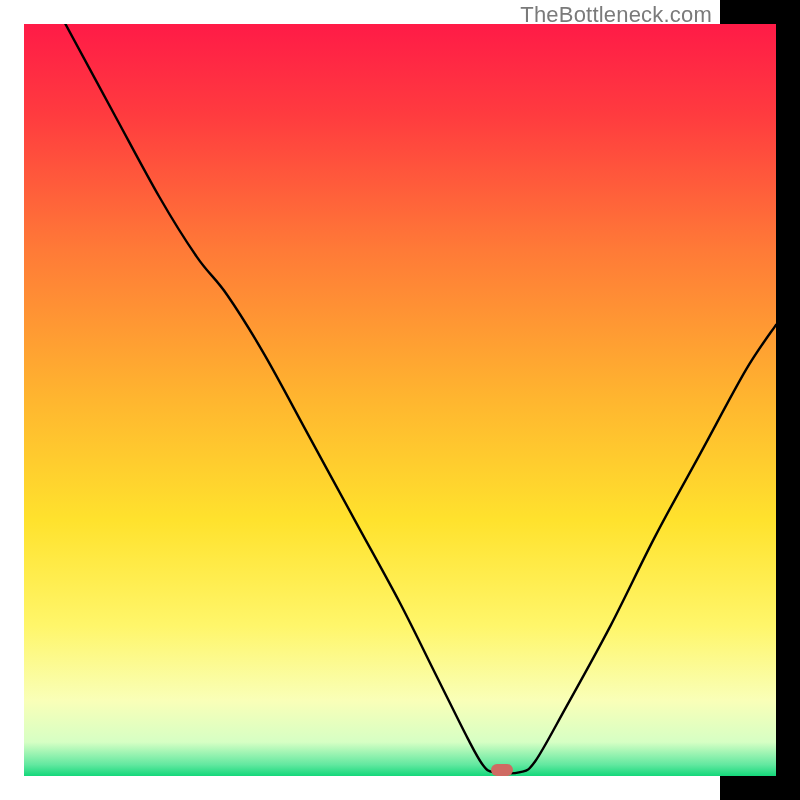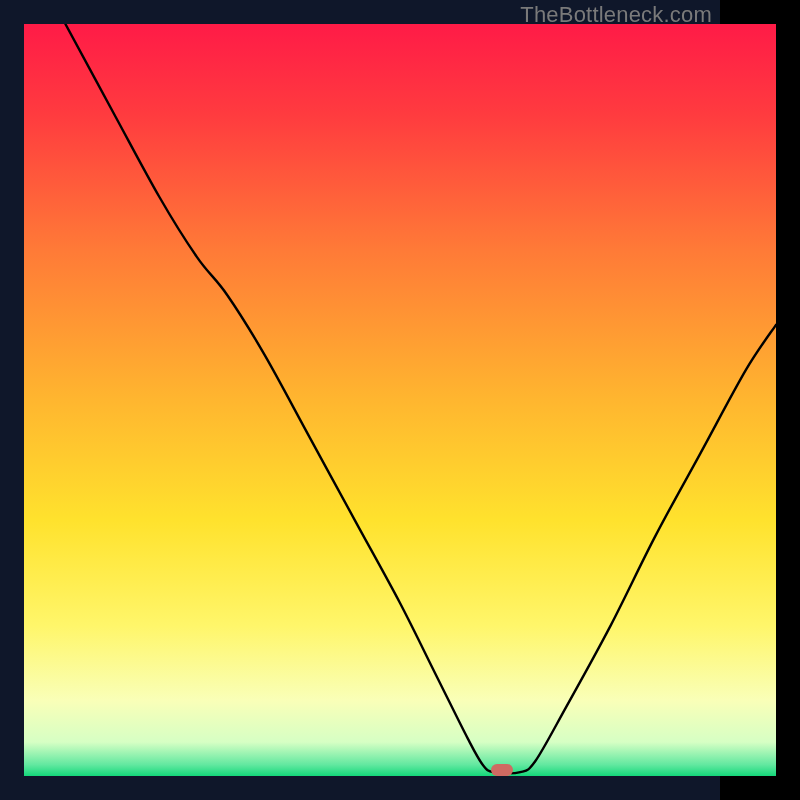--- a/index.html
+++ b/index.html
@@ -7,21 +7,21 @@
     padding: 0;
     width: 800px;
     height: 800px;
     background: #000;
     font-family: Arial, Helvetica, sans-serif;
   }
   .frame {
     position: relative;
     width: 720px;
     height: 800px;
-    background: #0f172a;
+    background: #ffffff;
   }
   .watermark {
     position: absolute;
     top: 2px;
     right: 8px;
     color: #7a7a7a;
     font-size: 22px;
     font-weight: 500;
     letter-spacing: 0.2px;
   }

